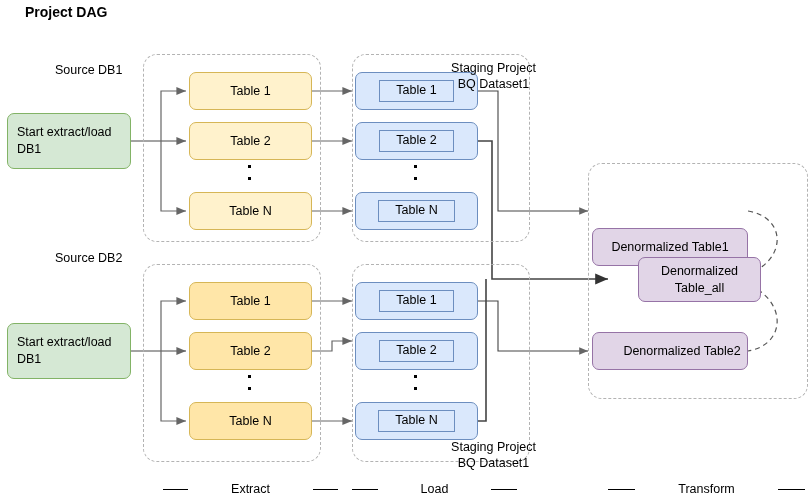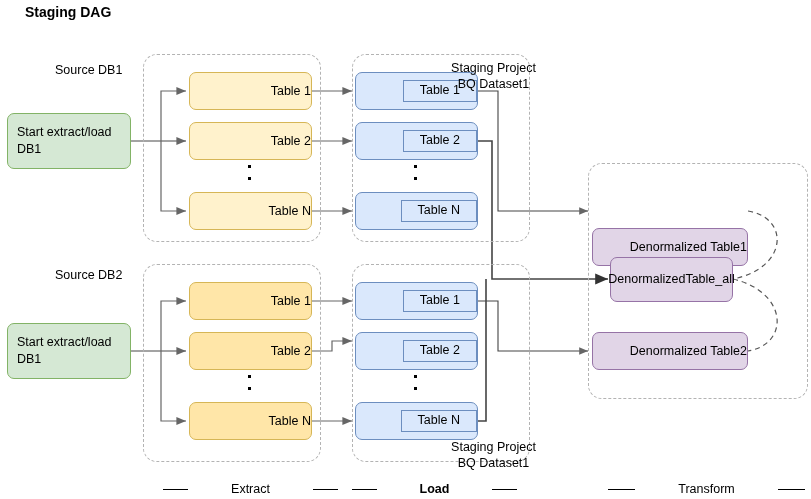--- a/index.html
+++ b/index.html
@@ -24,21 +24,21 @@
     top: 0;
     width: 811px;
     height: 499px;
     pointer-events: none;
   }
   .node {
     position: absolute;
     box-sizing: border-box;
     display: flex;
     align-items: center;
-    justify-content: flex-end;
+    justify-content: center;
     text-align: center;
     font-size: 12.5px;
     line-height: 1.35;
     border-radius: 7px;
     border-width: 1px;
     border-style: solid;
     z-index: 3;
   }
   .node-start {
     background: #d5e8d4;
@@ -65,22 +65,23 @@
     border-radius: 0;
     padding: 3px 16px;
     font-size: 12.5px;
     line-height: 1.1;
   }
   .node-transform {
     background: #e1d5e7;
     border-color: #9673a6;
   }
   .node-transform.two-line {
-    flex-direction: row;
+    flex-direction: column;
     justify-content: center;
+    margin-left: 28px;
   }
   .group-box {
     position: absolute;
     box-sizing: border-box;
     border: 1px dashed #b3b3b3;
     border-radius: 14px;
     z-index: 1;
     background: transparent;
   }
   .caption {
@@ -132,21 +133,21 @@
   }
   .phase .ptxt {
     padding: 0 1px;
   }
 </style>
 </head>
 <body>
 
 <div id="canvas">
 
-  <div class="title">Staging DAG</div>
+  <div class="title">Project DAG</div>
 
   <svg id="wires" viewBox="0 0 811 499">
     <defs>
       <marker id="ah" markerWidth="9" markerHeight="9" refX="8" refY="4" orient="auto">
         <path d="M0,0.6 L8,4 L0,7.4 z" fill="#666"></path>
       </marker>
       <marker id="ahd" markerWidth="9" markerHeight="9" refX="8" refY="4" orient="auto">
         <path d="M0,0.6 L8,4 L0,7.4 z" fill="#333"></path>
       </marker>
     </defs>
@@ -187,21 +188,21 @@
     </g>
   </svg>
 
   <div class="group-box" style="left:143px; top:54px; width:178px; height:188px;"></div>
   <div class="group-box" style="left:352px; top:54px; width:178px; height:188px;"></div>
   <div class="group-box" style="left:143px; top:264px; width:178px; height:198px;"></div>
   <div class="group-box" style="left:352px; top:264px; width:178px; height:198px;"></div>
   <div class="group-box" style="left:588px; top:163px; width:220px; height:236px;"></div>
 
   <div class="caption" style="left:55px; top:47px;margin-top:15px;">Source DB1</div>
-  <div class="caption" style="left:55px; top:267px;">Source DB2</div>
+  <div class="caption" style="left:55px; top:250px;">Source DB2</div>
   <div class="caption right" style="left:420px; top:60px; width:147px;">Staging Project
 BQ Dataset1</div>
   <div class="caption right" style="left:420px; top:439px; width:147px;">Staging Project
 BQ Dataset1</div>
 
   <div class="node node-start" style="left:7px; top:113px; width:124px; height:56px;">
     <span style="white-space:pre-line;">Start extract/load
 DB1</span>
   </div>
 
@@ -275,21 +276,21 @@
   </div>
   <div class="node node-transform" style="left:592px; top:332px; width:156px; height:38px;padding-left:24px;">
     <span>Denormalized Table2</span>
   </div>
 
   <div class="phase" style="left:163px; top:482px; width:175px;">
     <span class="rule"></span>
     <span class="ptxt">Extract</span>
     <span class="rule"></span>
   </div>
-  <div class="phase" style="left:352px; top:482px; width:165px;font-weight:bold;">
+  <div class="phase" style="left:352px; top:482px; width:165px;">
     <span class="rule"></span>
     <span class="ptxt">Load</span>
     <span class="rule"></span>
   </div>
   <div class="phase" style="left:608px; top:482px; width:197px;">
     <span class="rule"></span>
     <span class="ptxt">Transform</span>
     <span class="rule"></span>
   </div>
 

